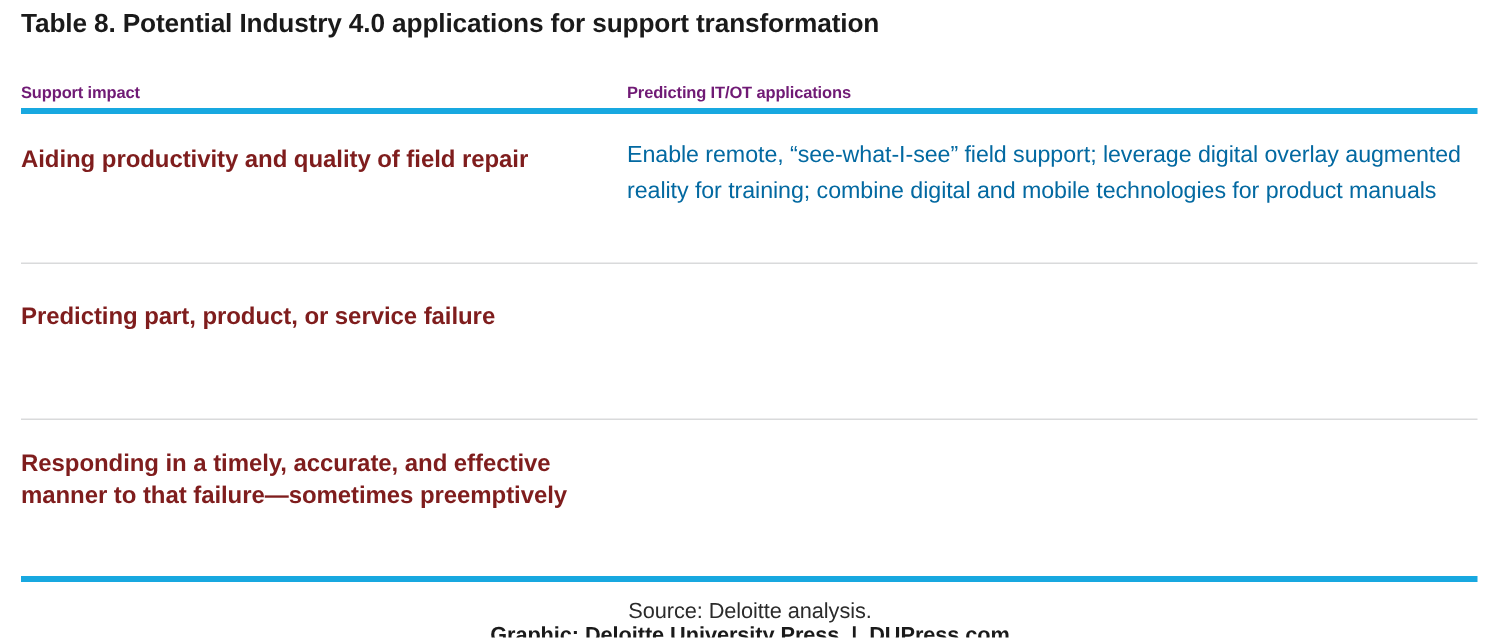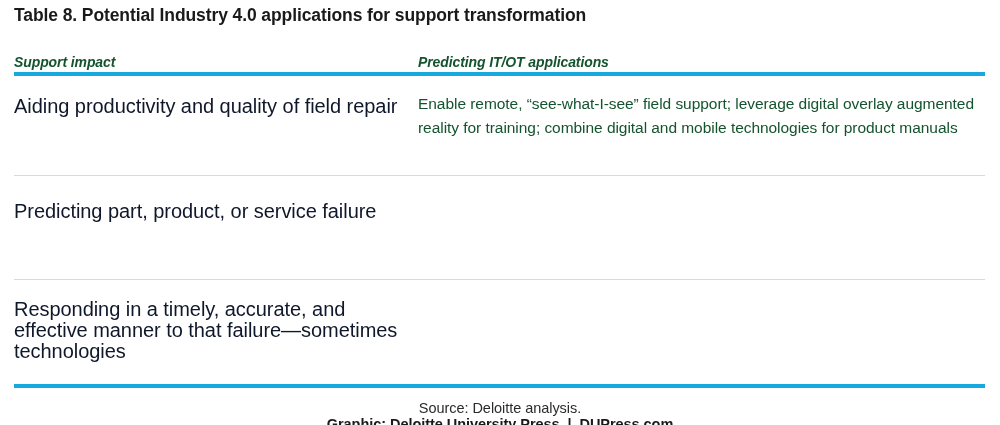--- a/index.html
+++ b/index.html
@@ -49,57 +49,56 @@
   }
 
   
   .thead {
     display: flex;
     align-items: flex-end;
     height: 34px;
     margin-top: 13px;
   }
   .th {
-    font-size: 14px;
+    font-size: 11px;
     font-weight: bold;
-    color: #14532d;
+    color: #701a75;
     line-height: 19px;
     letter-spacing: -0.1px;
-    font-style: italic;
   }
 
   
   .tbody { margin: 0; }
   .trow {
     display: flex;
     align-items: flex-start;
   }
   .col-impact {
     width: 404px;
     flex: 0 0 404px;
     box-sizing: border-box;
     padding-right: 16px;
   }
   .col-apps {
     flex: 1 1 auto;
     box-sizing: border-box;
   }
 
   .cell-impact {
-    font-size: 20px;
-    font-weight: normal;
+    font-size: 16px;
+    font-weight: bold;
     line-height: 21px;
-    color: #0f172a;
+    color: #7f1d1d;
     letter-spacing: -0.05px;
   }
   .cell-apps {
     font-size: 15.5px;
     font-weight: normal;
     line-height: 24px;
-    color: #14532d;
+    color: #0369a1;
     letter-spacing: -0.05px;
   }
 
   .row-1 { height: 99px; }
   .row-2 { height: 103px; }
   .row-3 { height: 104px; }
 
   .row-1 .col-impact { padding-top: 20px; }
   .row-1 .col-apps   { padding-top: 16px; }
   .row-2 .col-impact { padding-top: 25px; }
@@ -163,21 +162,21 @@
     <div class="trow row-2">
       <div class="col-impact">
         <div class="cell-impact">Predicting part, product, or service failure</div>
       </div>
     </div>
 
     <div class="rule-thin"></div>
 
     <div class="trow row-3">
       <div class="col-impact">
-        <div class="cell-impact">Responding in a timely, accurate, and effective manner to that failure—sometimes technologies</div>
+        <div class="cell-impact">Responding in a timely, accurate, and effective manner to that failure—sometimes preemptively</div>
       </div>
     </div>
 
   </div>
 
   <div class="rule-accent"></div>
 
   <div class="tfoot">
     <div class="source-note">Source: Deloitte analysis.</div>
     <div class="credit">Graphic: Deloitte University Press  |  DUPress.com</div>

